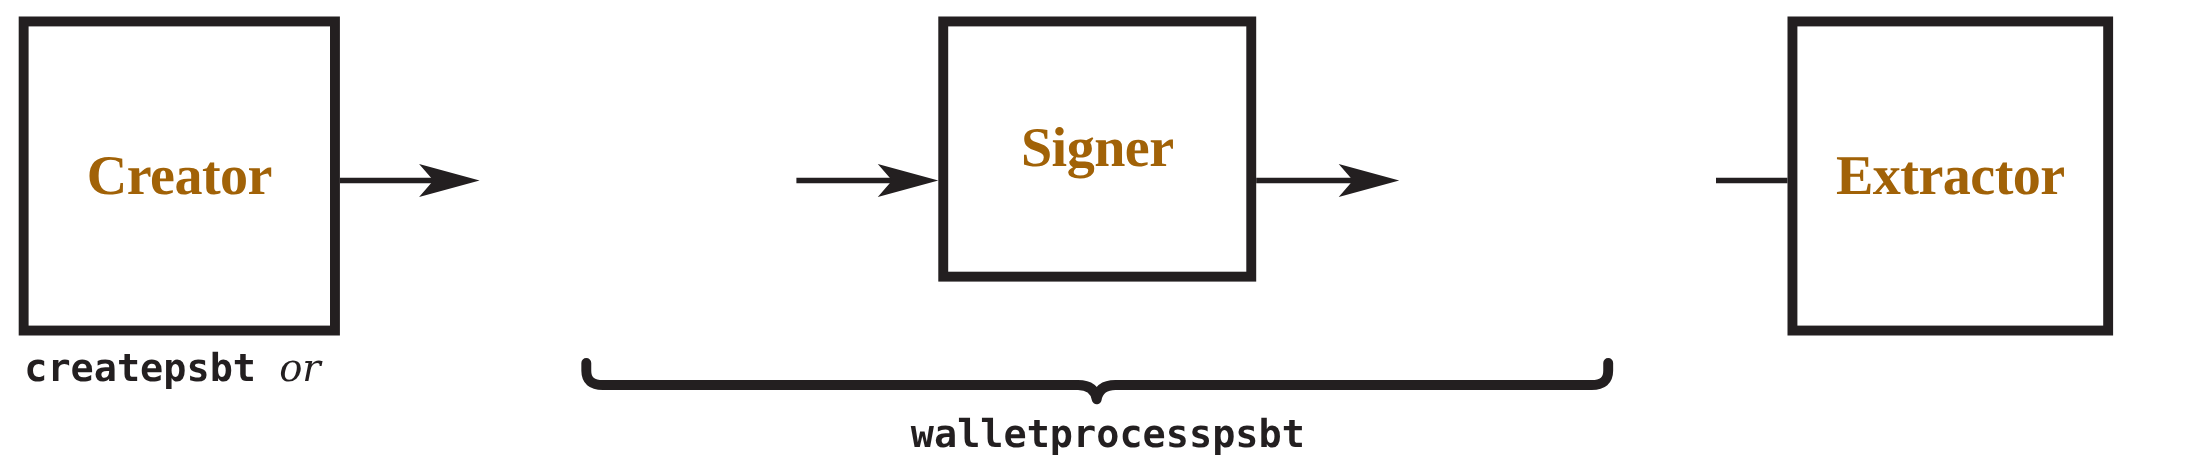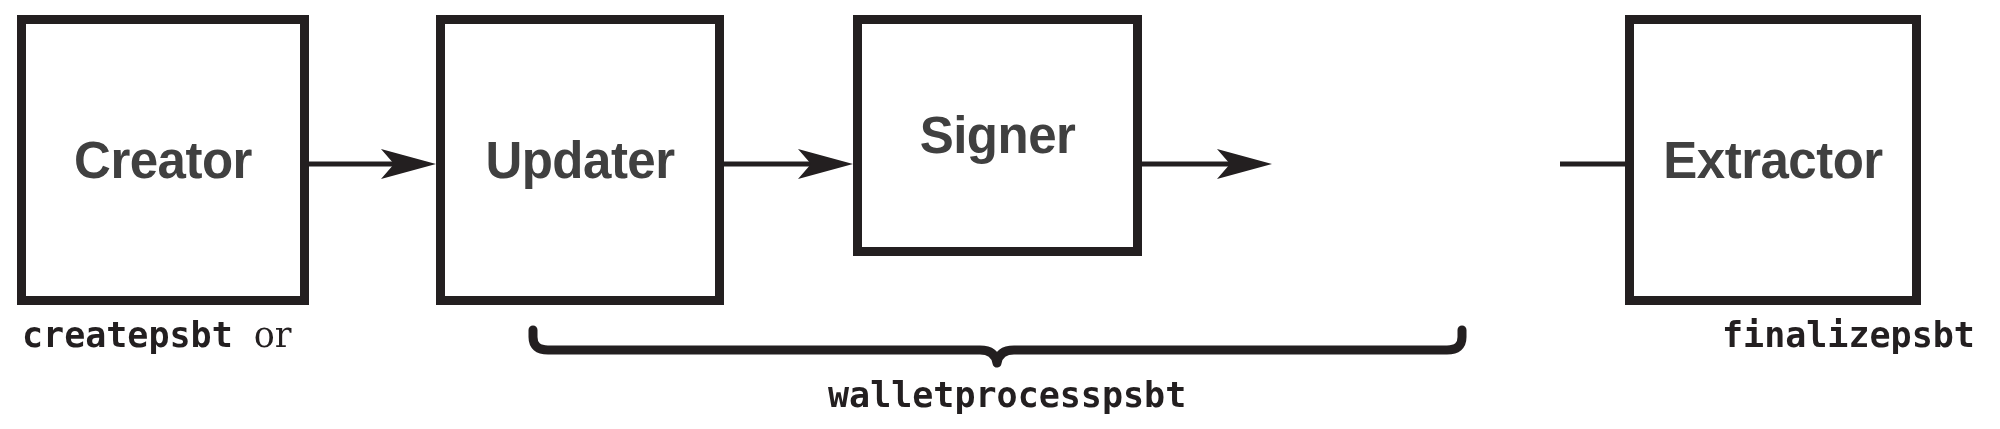--- a/index.html
+++ b/index.html
@@ -18,43 +18,44 @@
   .stage-box {
     position: absolute;
     box-sizing: border-box;
     border: 9px solid #231f20;
     background: #ffffff;
     display: flex;
     align-items: center;
     justify-content: center;
   }
   .stage-label {
-    font-family: Liberation Sans, sans-serif;
+    font-family: Liberation Serif, serif;
     font-weight: bold;
     font-size: 51px;
     letter-spacing: -0.5px;
-    color: #404040;
+    color: #a16207;
     white-space: nowrap;
     line-height: 1;
   }
   .arrow-svg {
     position: absolute;
     overflow: visible;
   }
   .caption {
     position: absolute;
     font-family: "DejaVu Sans Mono", monospace;
     font-weight: bold;
     font-size: 35px;
     line-height: 1.18;
     color: #231f20;
     white-space: nowrap;
   }
   .caption .or-word {
     font-family: "DejaVu Serif", serif;
+    font-style: italic;
     font-weight: normal;
     font-size: 35px;
     text-align: center;
   }
   .brace-svg {
     position: absolute;
     overflow: visible;
   }
 </style>
 </head>
@@ -64,23 +65,20 @@
 
   <div class="stage-box" style="left:17px; top:15px; width:292px; height:290px;">
     <span class="stage-label">Creator</span>
   </div>
 
   <svg class="arrow-svg" style="left:309px; top:144px; width:127px; height:40px;" viewBox="0 0 127 40">
     <line x1="0" y1="20" x2="90" y2="20" stroke="#231f20" stroke-width="5"></line>
     <path d="M 72 5 L 127 20 L 72 35 L 85 20 Z" fill="#231f20"></path>
   </svg>
 
-  <div class="stage-box" style="left:436px; top:15px; width:288px; height:290px;">
-    <span class="stage-label">Updater</span>
-  </div>
 
   <svg class="arrow-svg" style="left:724px; top:144px; width:129px; height:40px;" viewBox="0 0 129 40">
     <line x1="0" y1="20" x2="92" y2="20" stroke="#231f20" stroke-width="5"></line>
     <path d="M 74 5 L 129 20 L 74 35 L 87 20 Z" fill="#231f20"></path>
   </svg>
 
   <div class="stage-box" style="left:853px; top:15px; width:289px; height:241px;">
     <span class="stage-label">Signer</span>
   </div>
 
@@ -98,23 +96,20 @@
   <div class="stage-box" style="left:1625px; top:15px; width:296px; height:290px;">
     <span class="stage-label">Extractor</span>
   </div>
 
   <div class="caption" style="left:22px; top:315px;">
     <div>
       <span>createpsbt</span><span>&nbsp;</span><span class="or-word">or</span>
     </div>
   </div>
 
-  <div class="caption" style="left:1722px; top:315px;">
-    <span>finalizepsbt</span>
-  </div>
 
   <svg class="brace-svg" style="left:530px; top:325px; width:935px; height:45px;" viewBox="0 0 935 45">
     <path d="M 3 5
              L 3 12
              Q 3 25 18 25
              L 450 25
              Q 465 25 467 38
              Q 469 25 484 25
              L 917 25
              Q 932 25 932 12

